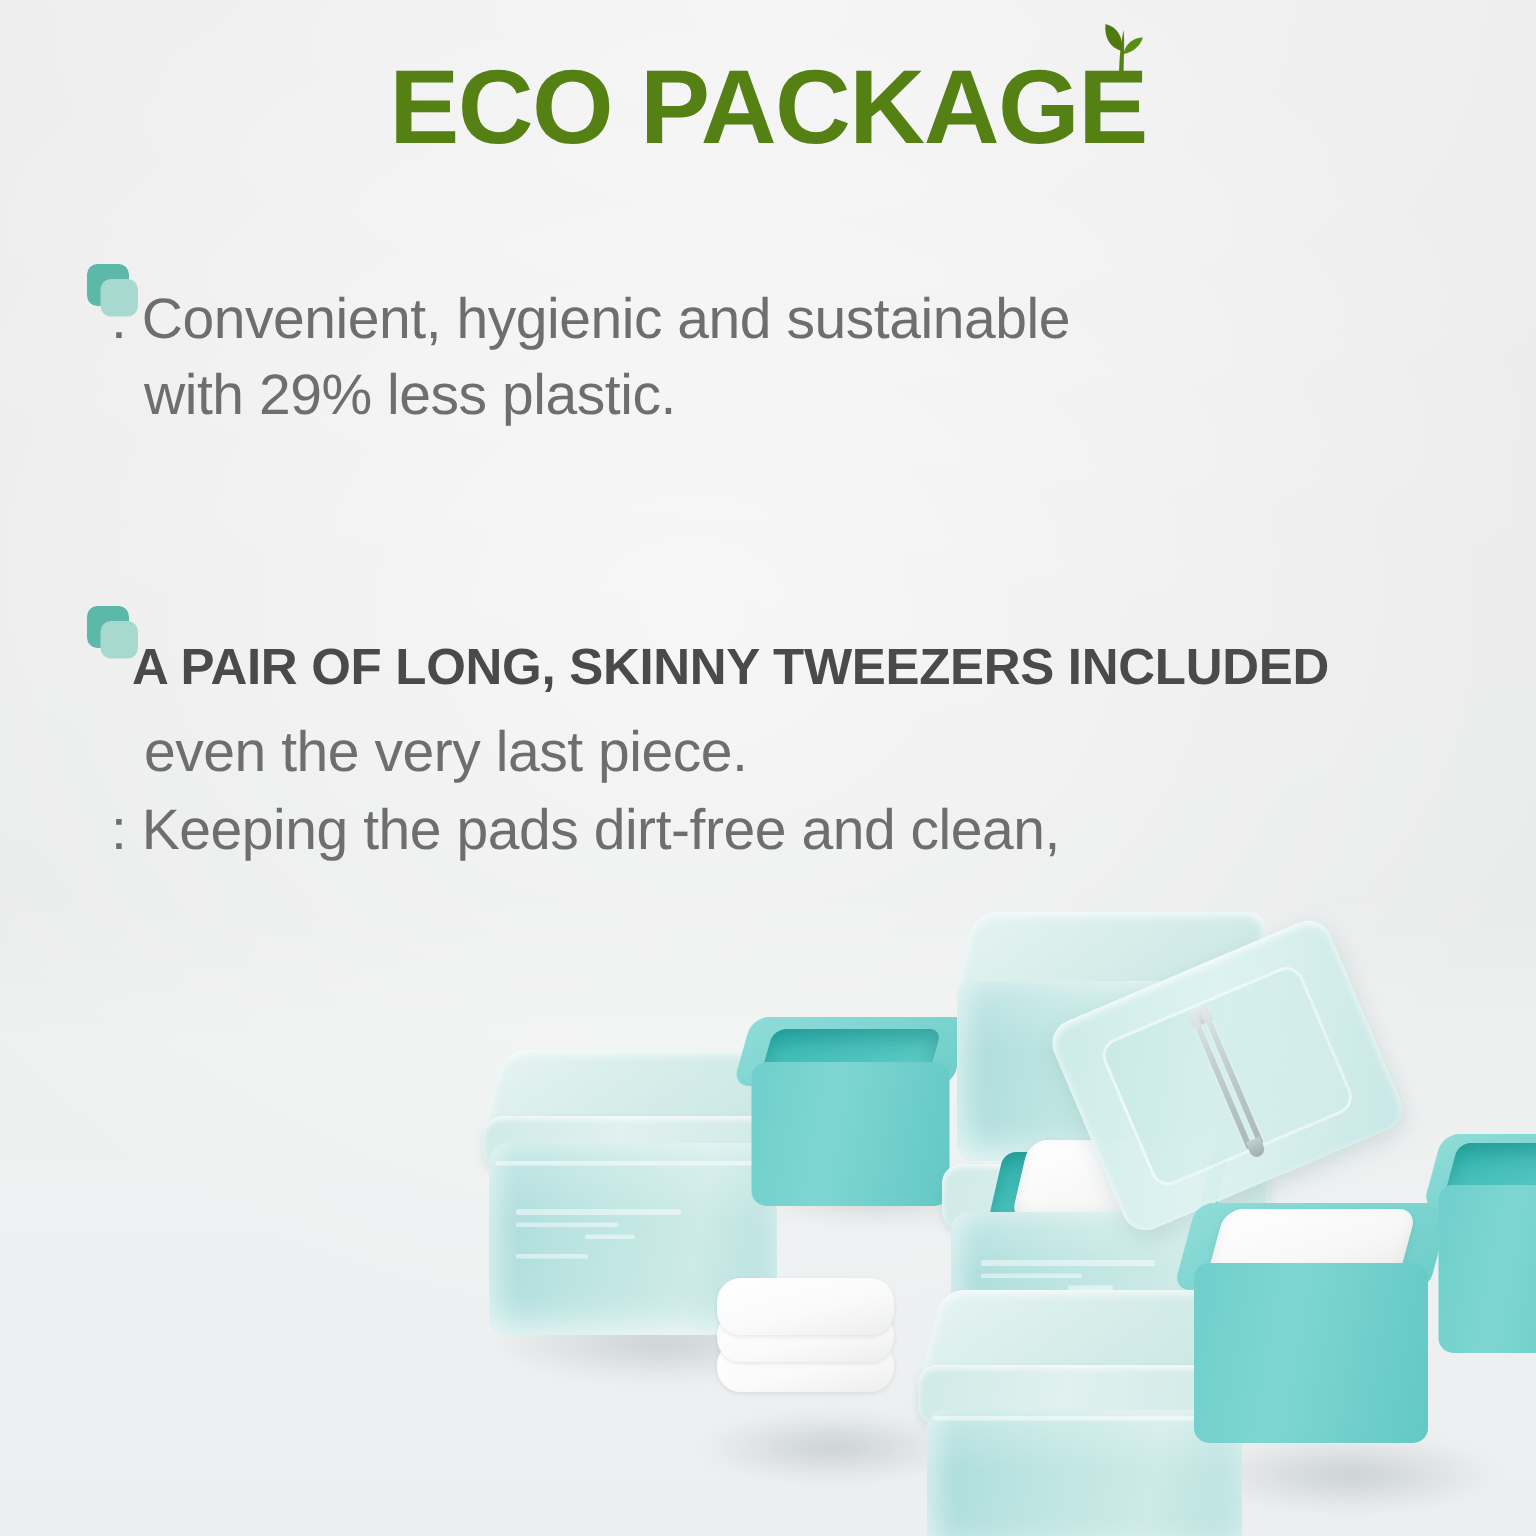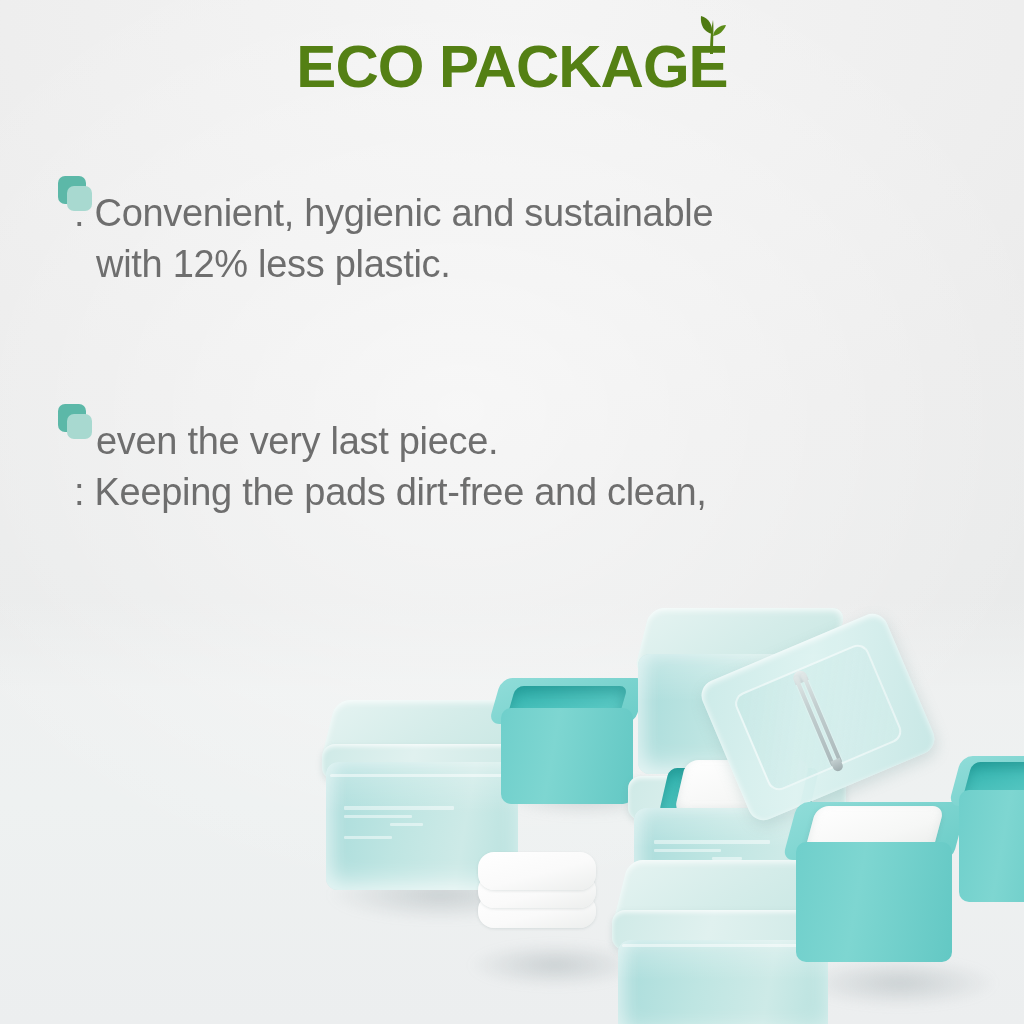--- a/index.html
+++ b/index.html
@@ -31,21 +31,21 @@
   #content { position:absolute; inset:0; }
 
   #title-row {
     position:absolute; top:38px; left:0; right:0;
     display:flex; justify-content:center; align-items:flex-start;
   }
   #title-wrap { position:relative; display:inline-block; }
   #eco-title {
     font-family:"Liberation Sans Narrow","Liberation Sans", sans-serif;
     font-weight:bold;
-    font-size:60px;
+    font-size:70px;
     line-height:.96;
     letter-spacing:-1px;
     color:#548014;
     transform:scaleX(1.0);
     transform-origin:center;
     white-space:nowrap;
   }
   #leaf-icon {
     position:absolute;
     right:-6px; top:-24px;
@@ -234,28 +234,32 @@
     </div>
   </div>
 
   <div class="bullet-block" id="block-1">
     <div class="marker">
       <span class="sq-back"></span>
       <span class="sq-front"></span>
     </div>
     <div class="desc">
       <span class="ln">: Convenient, hygienic and sustainable</span>
-      <span class="ln indent">with 12% less plastic.</span>
+      <span class="ln indent">with 29% less plastic.</span>
     </div>
   </div>
 
   <div class="bullet-block" id="block-2">
     <div class="marker">
       <span class="sq-back"></span>
       <span class="sq-front"></span>
+    </div>
+    <div class="head">
+      <span class="ln">A PAIR OF LONG, SKINNY</span>
+      <span class="ln">TWEEZERS INCLUDED</span>
     </div>
     <div class="desc">
       <span class="ln indent">even the very last piece.</span>
       <span class="ln">: Keeping the pads dirt-free and clean,</span>
     </div>
   </div>
 
   <div id="photo">
 
     <div class="shadow" style="left:290px; top:300px; width:300px; height:70px;"></div>

